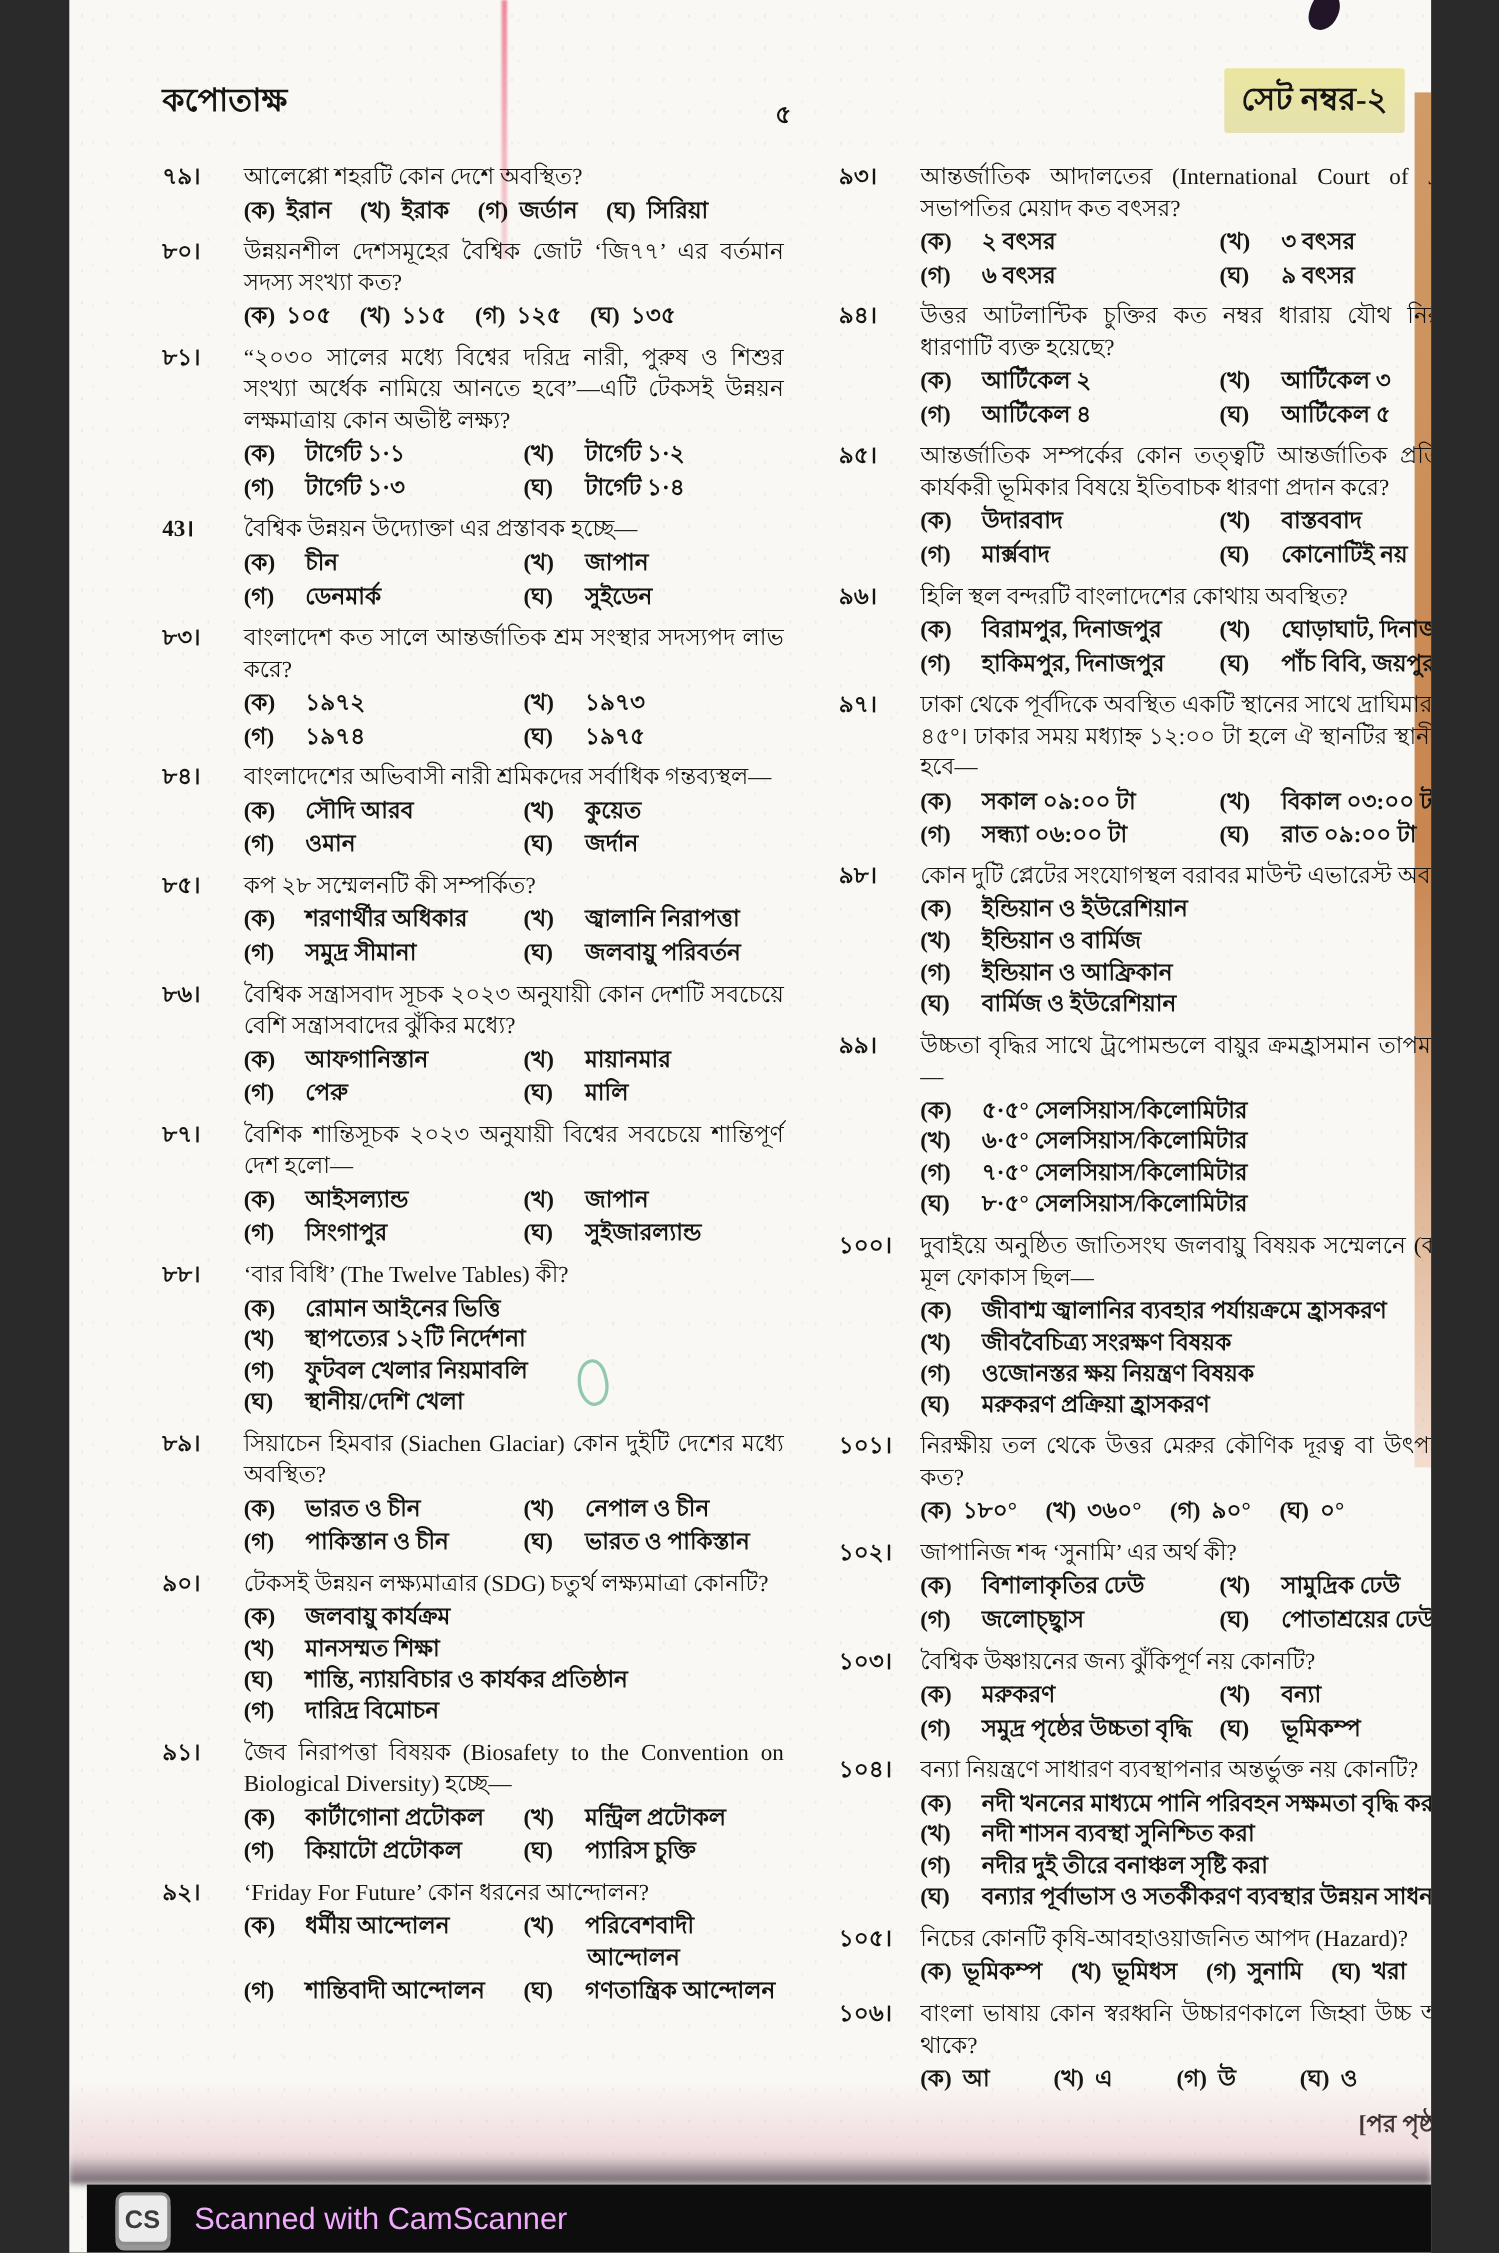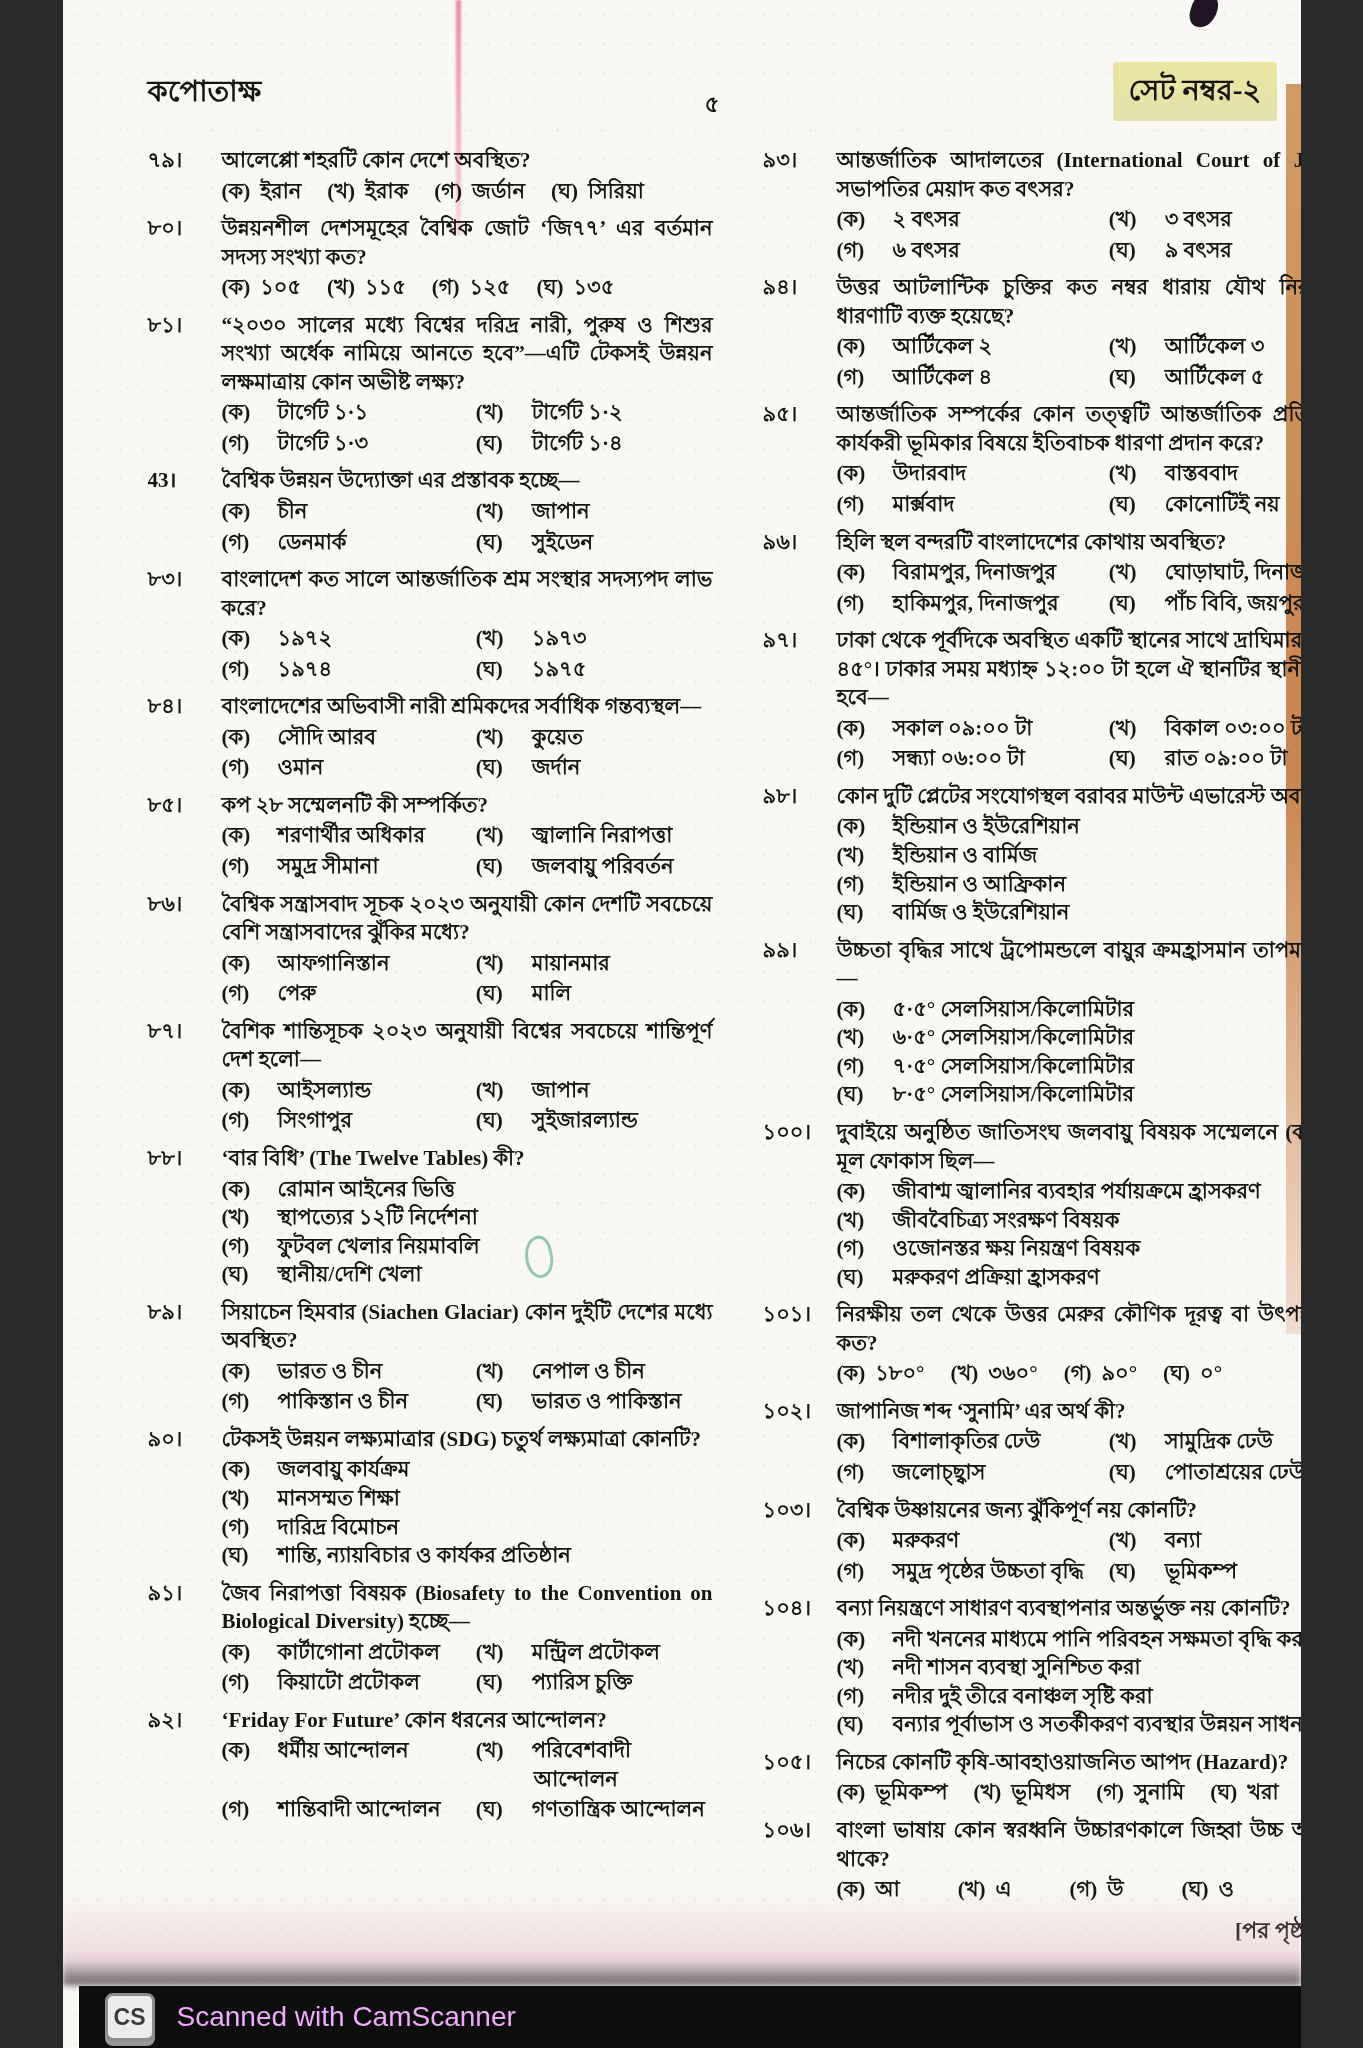--- a/index.html
+++ b/index.html
@@ -18,21 +18,21 @@
     border-radius:3px;}
 
   
   .cols{position:absolute;top:146px;left:85px;width:1228px;display:flex;gap:50px;}
   .col{min-width:0;}
   .col-left{width:565px;}
   .col-right{width:600px;}
   .q{display:flex;margin-bottom:9px;}
   .qnum{flex:none;width:74px;font-weight:700;font-size:21px;line-height:1.36;}
   .qbody{flex:1;min-width:0;}
-  .qtext{font-weight:700;font-size:21px;line-height:1.36;text-align:justify;}
+  .qtext{font-weight:400;font-size:21px;line-height:1.36;text-align:justify;}
   .opts{font-weight:700;font-size:21px;line-height:1.36;margin-top:2px;}
   .opt{padding-left:58px;text-indent:-58px;}
   .olabel{display:inline-block;width:44px;text-indent:0;margin-right:12px;}
   .opts.inline{display:flex;flex-wrap:wrap;column-gap:26px;}
   .opts.inline .opt,.opts.inline-wide .opt{padding-left:0;text-indent:0;}
   .opts.inline .olabel,.opts.inline-wide .olabel{width:auto;margin-right:10px;}
   .opts.inline-wide{display:flex;column-gap:58px;}
   .opts.grid{display:grid;grid-template-columns:minmax(0,1.02fr) minmax(0,0.98fr);
     column-gap:8px;row-gap:2px;}
   .opts.list .opt{display:block;}
@@ -209,22 +209,22 @@
             </div>
           </div>
         </div>
         <div class="q">
           <div class="qnum">৯০।</div>
           <div class="qbody">
             <div class="qtext">টেকসই উন্নয়ন লক্ষ্যমাত্রার (SDG) চতুর্থ লক্ষ্যমাত্রা কোনটি?</div>
             <div class="opts list">
               <div class="opt"><span class="olabel">(ক)</span><span class="otext">জলবায়ু কার্যক্রম</span></div>
               <div class="opt"><span class="olabel">(খ)</span><span class="otext">মানসম্মত শিক্ষা</span></div>
+              <div class="opt"><span class="olabel">(ঘ)</span><span class="otext">শান্তি, ন্যায়বিচার ও কার্যকর প্রতিষ্ঠান</span></div>
               <div class="opt"><span class="olabel">(গ)</span><span class="otext">দারিদ্র বিমোচন</span></div>
-              <div class="opt"><span class="olabel">(ঘ)</span><span class="otext">শান্তি, ন্যায়বিচার ও কার্যকর প্রতিষ্ঠান</span></div>
             </div>
           </div>
         </div>
         <div class="q">
           <div class="qnum">৯১।</div>
           <div class="qbody">
             <div class="qtext">জৈব নিরাপত্তা বিষয়ক (Biosafety to the Convention on Biological Diversity) হচ্ছে—</div>
             <div class="opts grid">
               <div class="opt"><span class="olabel">(ক)</span><span class="otext">কার্টাগোনা প্রটোকল</span></div>
               <div class="opt"><span class="olabel">(খ)</span><span class="otext">মন্ট্রিল প্রটোকল</span></div>

